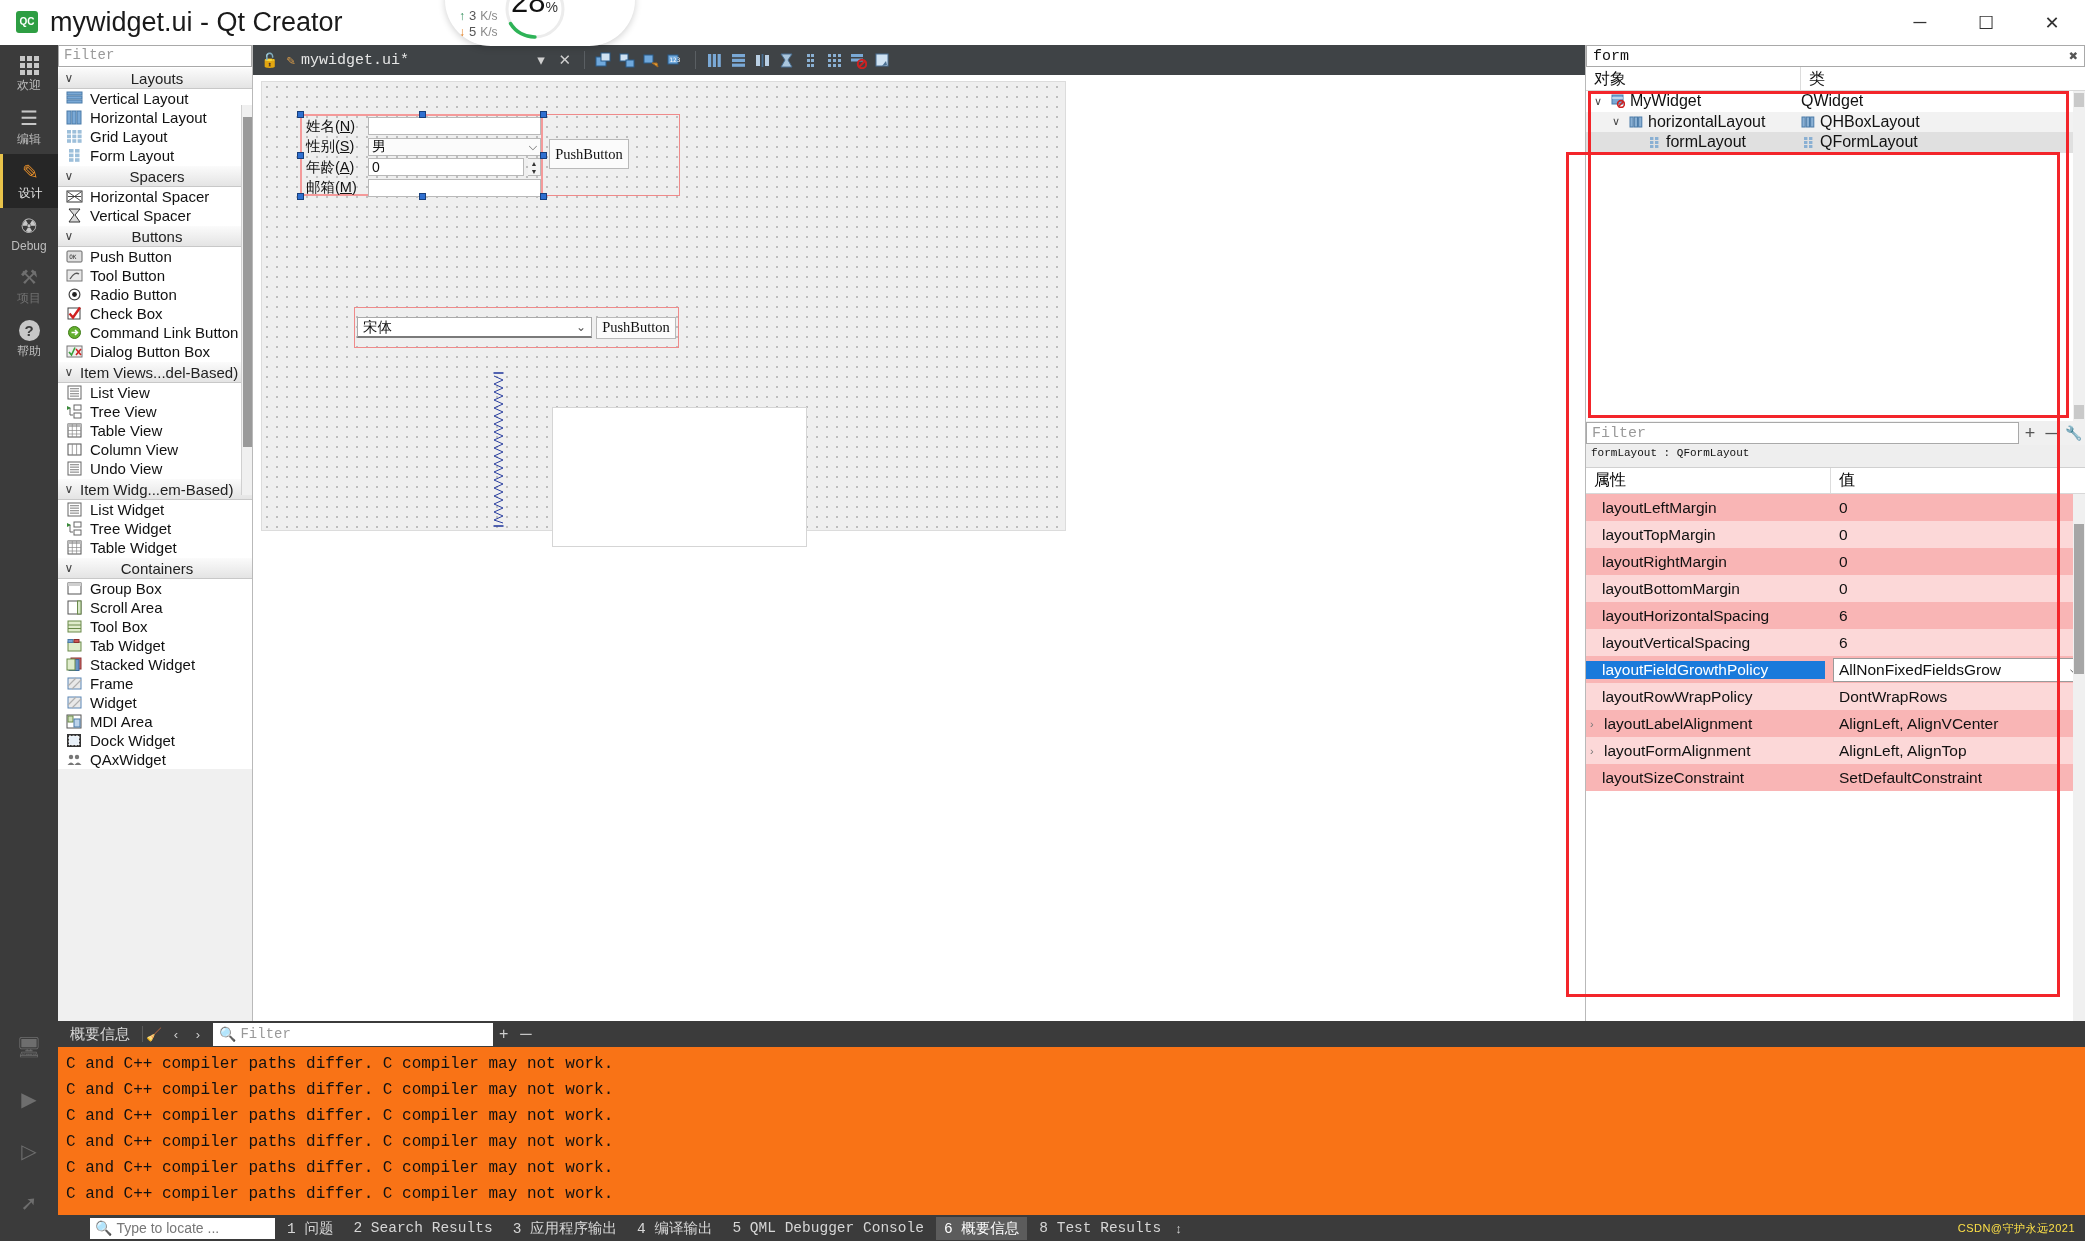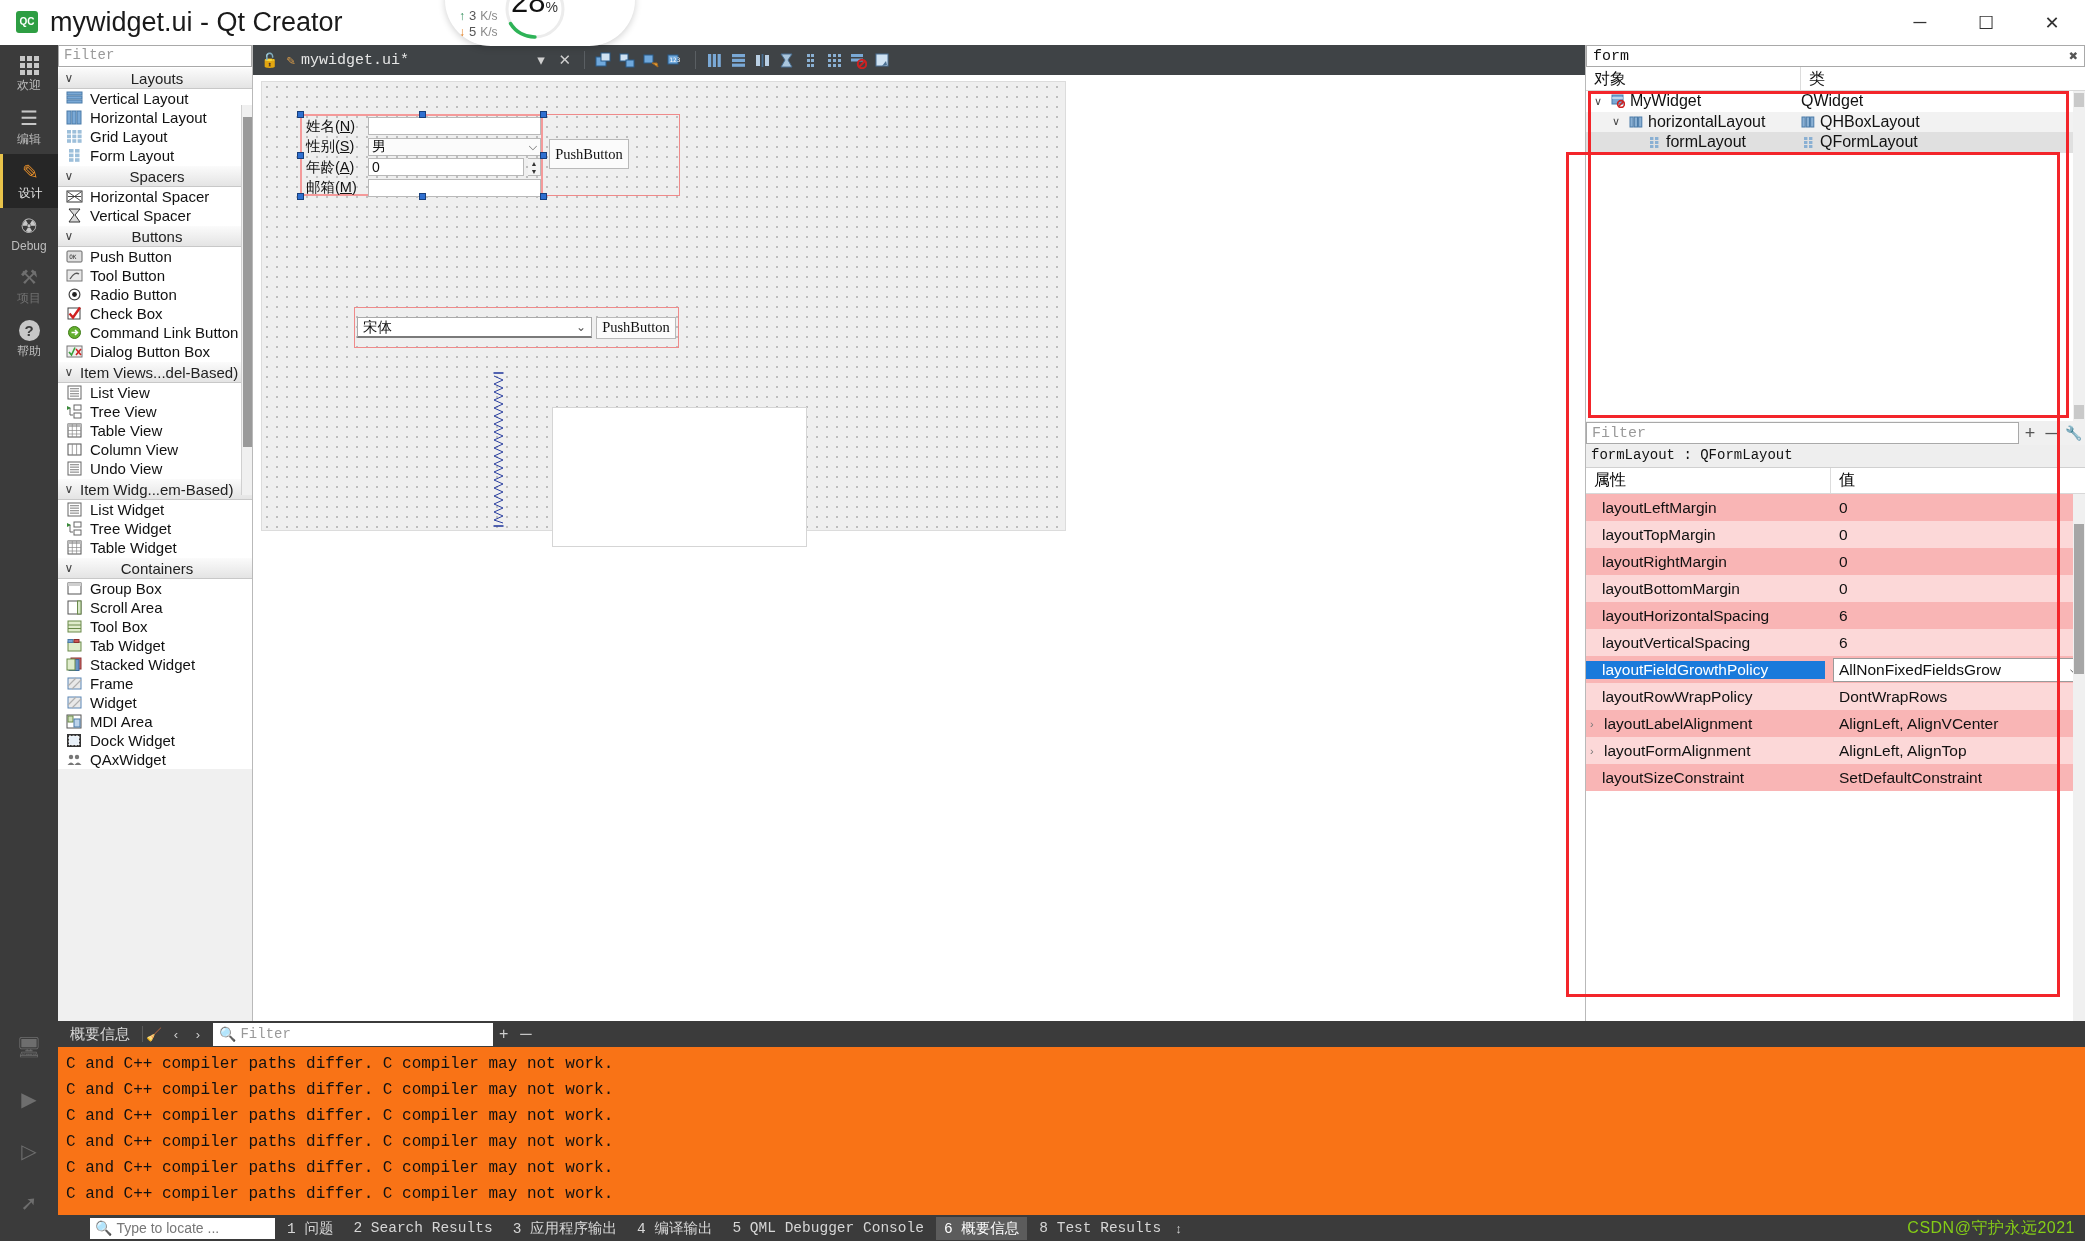--- a/index.html
+++ b/index.html
@@ -213,21 +213,21 @@
   .tree-row .chev { width: 16px; text-align: center; font-size: 11px; color: #444; }
   .tree-row .nm { display: flex; align-items: center; gap: 5px; }
   .tree-row .cls { display: flex; align-items: center; gap: 5px; }
   .tico { width: 14px; height: 14px; display: block; }
 
   .red-outline { position: absolute; border: 3px solid #f3252a; pointer-events: none; }
 
   .prop-filter-row { display: flex; align-items: center; height: 24px; background: #f0f0f0; }
   .prop-filter { flex: 1; height: 22px; background: #fff; border: 1px solid #a9a9a9; font-family:"Liberation Mono",monospace; font-size: 15px; color: #9a9a9a; padding: 0 5px; display:flex; align-items:center; }
   .pf-btn { width: 22px; text-align: center; font-size: 18px; color: #555; }
-  .prop-title { height: 23px; background: #eeeeee; border-bottom: 1px solid #d0d0d0; font-family:"Liberation Mono",monospace; font-size: 14px; color: #111; padding: 2px 5px; }
+  .prop-title { height: 23px; background: #eeeeee; border-bottom: 1px solid #d0d0d0; font-family:"Liberation Mono",monospace; font-size: 11px; color: #111; padding: 2px 5px; }
   .prop-head { display: flex; height: 26px; background: #fff; border-bottom: 1px solid #d8d8d8; font-size: 16px; }
   .prop-head .c1 { width: 245px; border-right: 1px solid #dcdcdc; padding: 2px 8px; }
   .prop-head .c2 { padding: 2px 8px; }
   .prop-rows { flex: 1; background: #fff; overflow: hidden; position: relative; }
   .prow { display: flex; height: 27px; align-items: center; font-size: 15.5px; color: #111; }
   .prow .pn { width: 245px; padding-left: 16px; display: flex; align-items: center; }
   .prow .pv { flex: 1; padding-left: 8px; display: flex; align-items: center; }
   .prow.odd { background: #f9b5b5; }
   .prow.even { background: #fcd8d8; justify-content: center; }
   .prow .exp { width: 14px; margin-left: -12px; color: #777; font-size: 11px; }
@@ -248,21 +248,21 @@
   .bp-navbtn { width: 22px; text-align: center; font-size: 13px; color: #cfcfcf; }
   .bp-filter { background: #fff; width: 280px; height: 23px; display: flex; align-items: center; gap: 4px; padding: 0 6px; font-family:"Liberation Mono",monospace; font-size: 14px; color: #999; margin-left: 4px; }
   .bp-pm { color: #cfcfcf; font-size: 16px; padding: 0 6px; }
   .bp-log { flex: 1; background: #f97316; padding: 4px 0 0 8px; }
   .bp-log div { font-family: "Liberation Mono", monospace; font-size: 16px; color: #111; line-height: 26px; white-space: pre; }
   .statusbar { height: 26px; background: #3b3b3b; display: flex; align-items: center; gap: 0; }
   .sb-locate { background: #fff; height: 21px; width: 185px; margin-left: 32px; display: flex; align-items: center; gap: 4px; padding: 0 5px; font-size: 14px; color: #777; }
   .sb-item { font-family: "Liberation Mono", monospace; font-size: 14.5px; color: #d6d6d6; padding: 2px 8px; margin-left: 4px; }
   .sb-item.active { background: #5c5c5c; color: #fff; }
   .sb-arrows { color: #cfcfcf; font-size: 13px; margin-left: 6px; }
-  .watermark { margin-left: auto; margin-right: 10px; font-size: 16px; color: #84cc16; letter-spacing: .5px; }
+  .watermark { margin-left: auto; margin-right: 10px; font-size: 11px; color: #fde047; letter-spacing: .5px; }
 </style>
 </head>
 <body>
 
 <div id="app">
 
   <div class="titlebar">
     <div class="app-icon">QC</div>
     <div class="title-text">mywidget.ui - Qt Creator</div>
 

